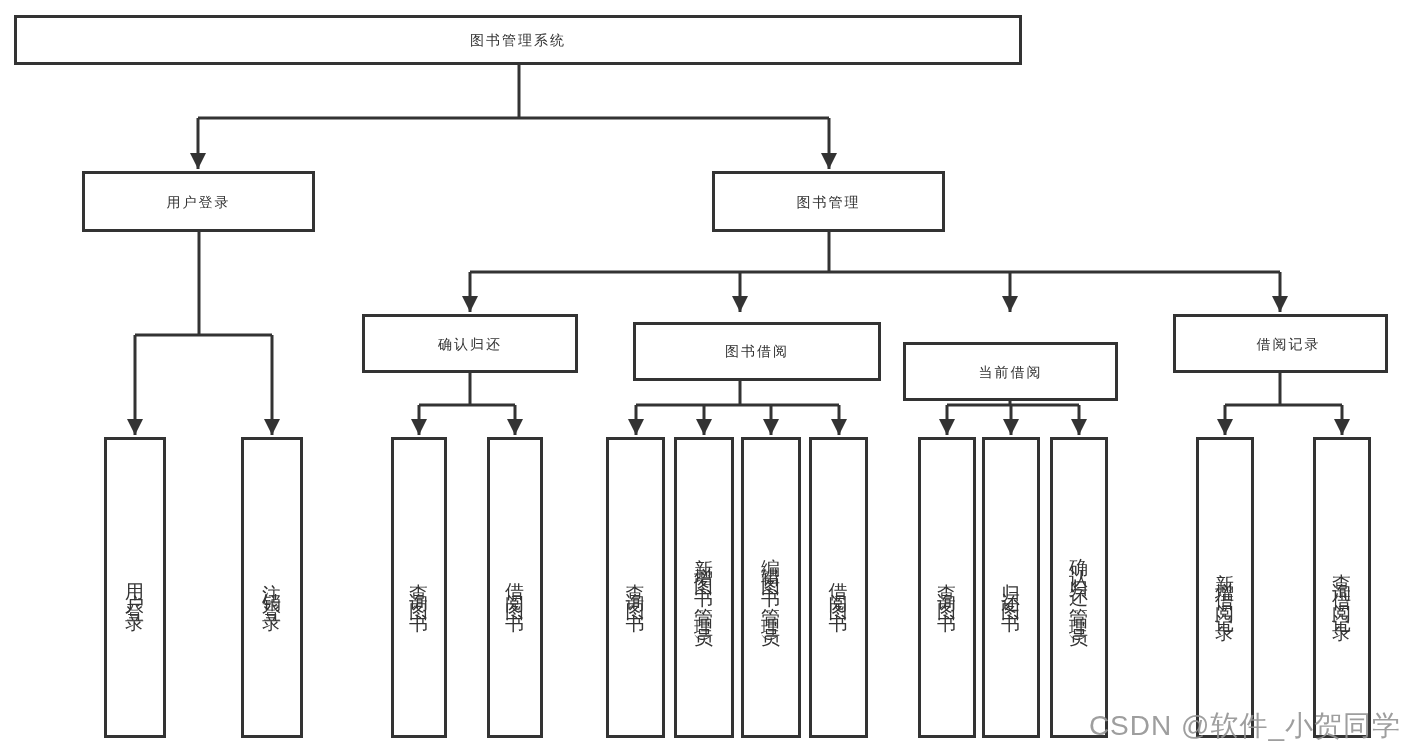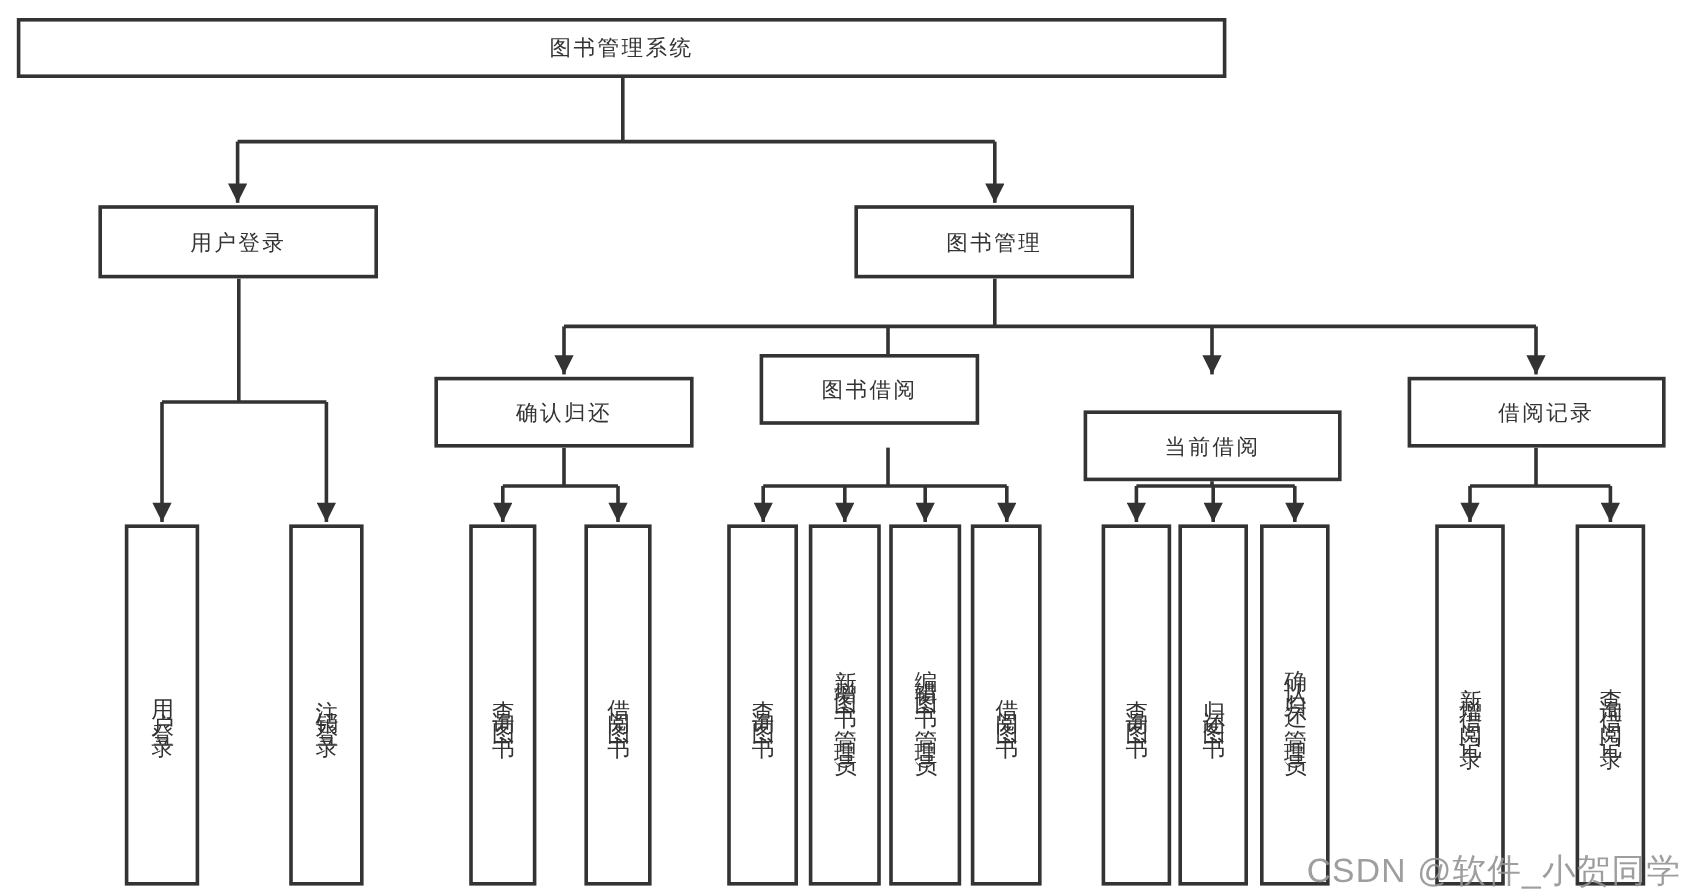--- a/index.html
+++ b/index.html
@@ -26,37 +26,37 @@
     box-sizing: border-box;
     background: #ffffff;
     border: 3px solid #333333;
     color: #333333;
     display: flex;
     align-items: center;
     justify-content: center;
     text-align: center;
   }
   .hbox {
-    font-size: 18px;
+    font-size: 14px;
     letter-spacing: 2px;
     line-height: 1;
   }
   .vbox {
     writing-mode: vertical-rl;
     text-orientation: mixed;
     font-size: 19px;
     letter-spacing: 10px;
     line-height: 1;
   }
   
   .n-root  { left: 14px;   top: 15px;  width: 1008px; height: 50px; }
   .n-l2a   { left: 82px;   top: 171px; width: 233px;  height: 61px; }
   .n-l2b   { left: 712px;  top: 171px; width: 233px;  height: 61px; }
   .n-l3a   { left: 362px;  top: 314px; width: 216px;  height: 59px; }
-  .n-l3b   { left: 633px;  top: 295px; width: 183px;  height: 59px; }
+  .n-l3b   { left: 633px;  top: 322px; width: 248px;  height: 59px; font-family: Liberation Serif, serif; }
   .n-l3c   { left: 903px;  top: 314px; width: 215px;  height: 59px; margin-top: 28px; }
   .n-l3d   { left: 1173px; top: 314px; width: 215px;  height: 59px; padding-left: 16px; }
   
   .n-u1  { left: 104px;  top: 437px; width: 62px; height: 301px; }
   .n-u2  { left: 241px;  top: 437px; width: 62px; height: 301px; }
   .n-a1  { left: 391px;  top: 437px; width: 56px; height: 301px; }
   .n-a2  { left: 487px;  top: 437px; width: 56px; height: 301px; }
   .n-b1  { left: 606px;  top: 437px; width: 59px; height: 301px; }
   .n-b2  { left: 674px;  top: 437px; width: 60px; height: 301px; }
   .n-b3  { left: 741px;  top: 437px; width: 60px; height: 301px; }

